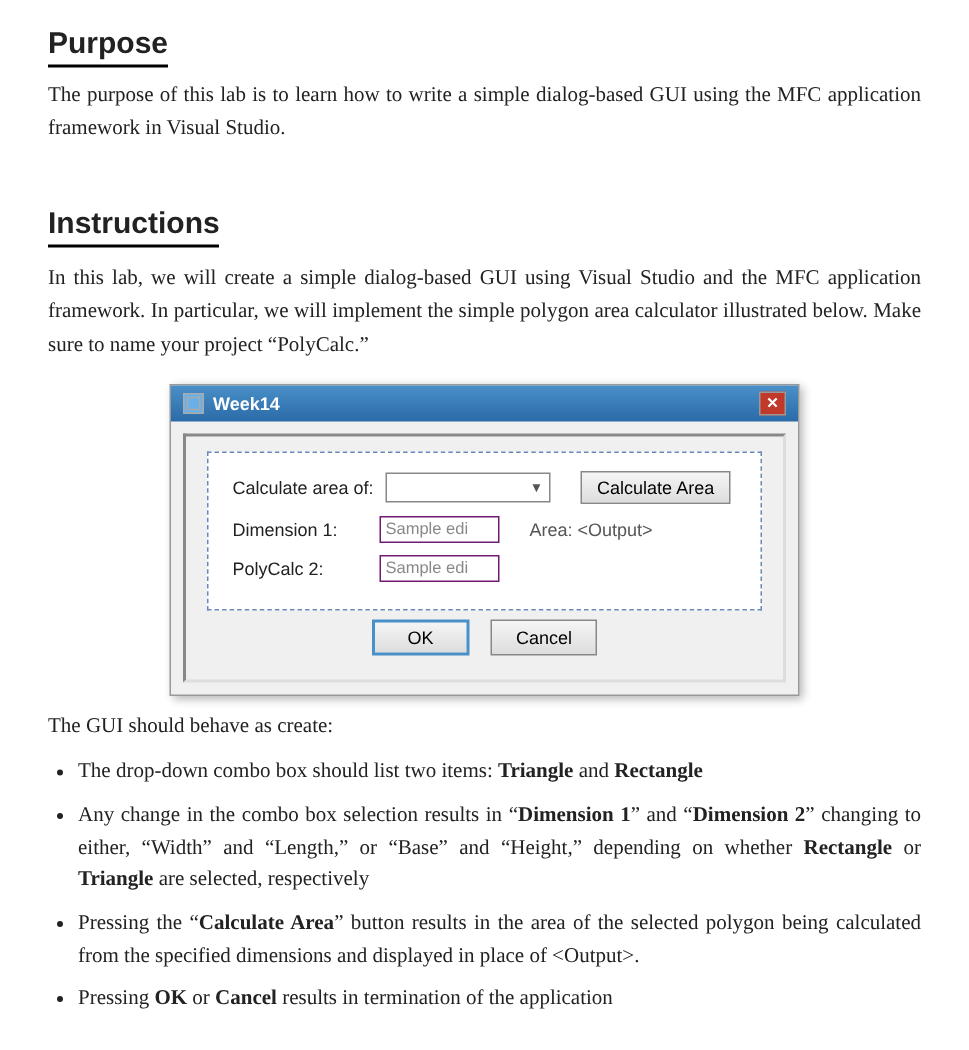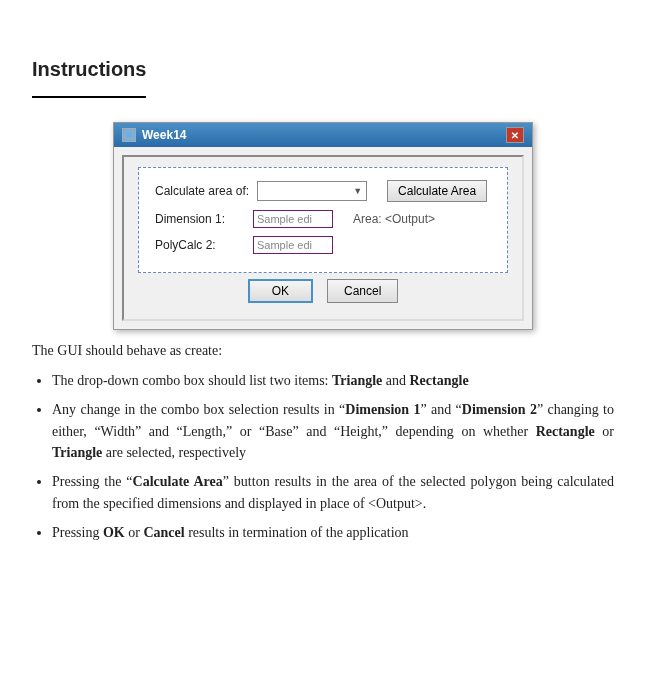--- a/index.html
+++ b/index.html
@@ -12,21 +12,21 @@
       width: 646px;
       min-height: 700px;
       padding: 18px 32px 24px 32px;
     }
 
     .section-title {
       font-family: Arial, Helvetica, sans-serif;
       font-size: 20px;
       font-weight: bold;
       border-bottom: 2px solid #000;
-      padding-bottom: 15px;
+      padding-bottom: 2px;
       margin-bottom: 10px;
       margin-top: 18px;
       display: inline-block;
     }
 
     .purpose-section {
       margin-bottom: 20px;
     }
 
     .purpose-title {
@@ -211,24 +211,27 @@
     }
 
     strong {
       font-weight: bold;
     }
   </style>
 </head>
 <body>
 
 <div class="purpose-section">
+  <div class="purpose-title">Purpose</div>
+  <p>The purpose of this lab is to learn how to write a simple dialog-based GUI using the MFC application framework in Visual Studio.</p>
 </div>
 
 <div class="instructions-section">
   <div class="section-title">Instructions</div>
+  <p>In this lab, we will create a simple dialog-based GUI using Visual Studio and the MFC application framework. In particular, we will implement the simple polygon area calculator illustrated below. Make sure to name your project “PolyCalc.”</p>
 
   
   <div class="dialog-container">
     <div class="dialog-window">
 
       <div class="dialog-titlebar">
         <div class="dialog-titlebar-left">
           <div class="dialog-icon">
             <svg width="10" height="10">
                 <rect x="1" y="1" width="8" height="8" fill="#6ab0e8" stroke="#aaa" stroke-width="1"></rect>

